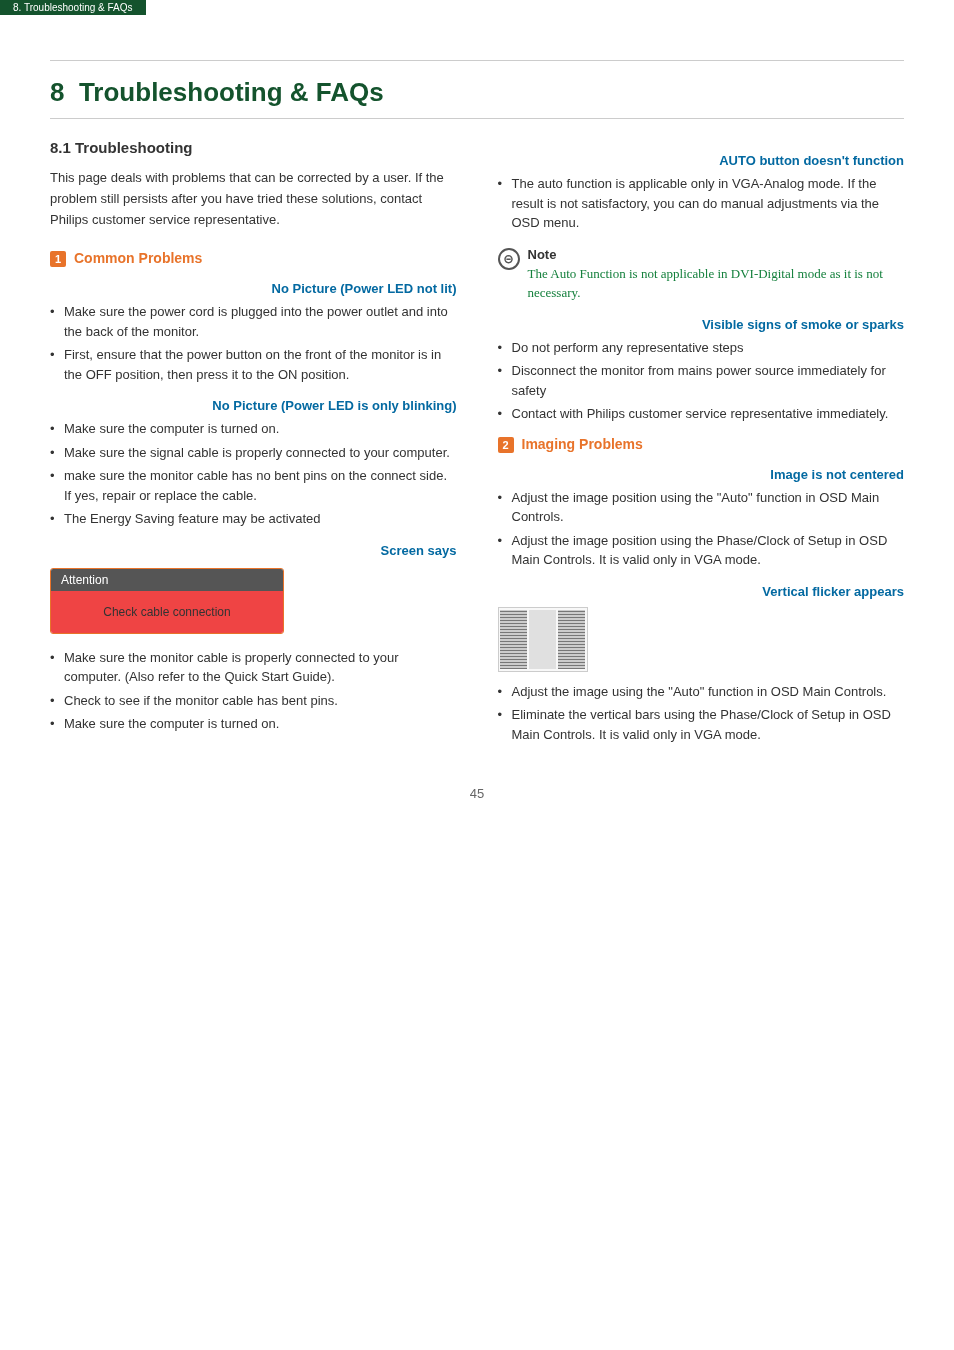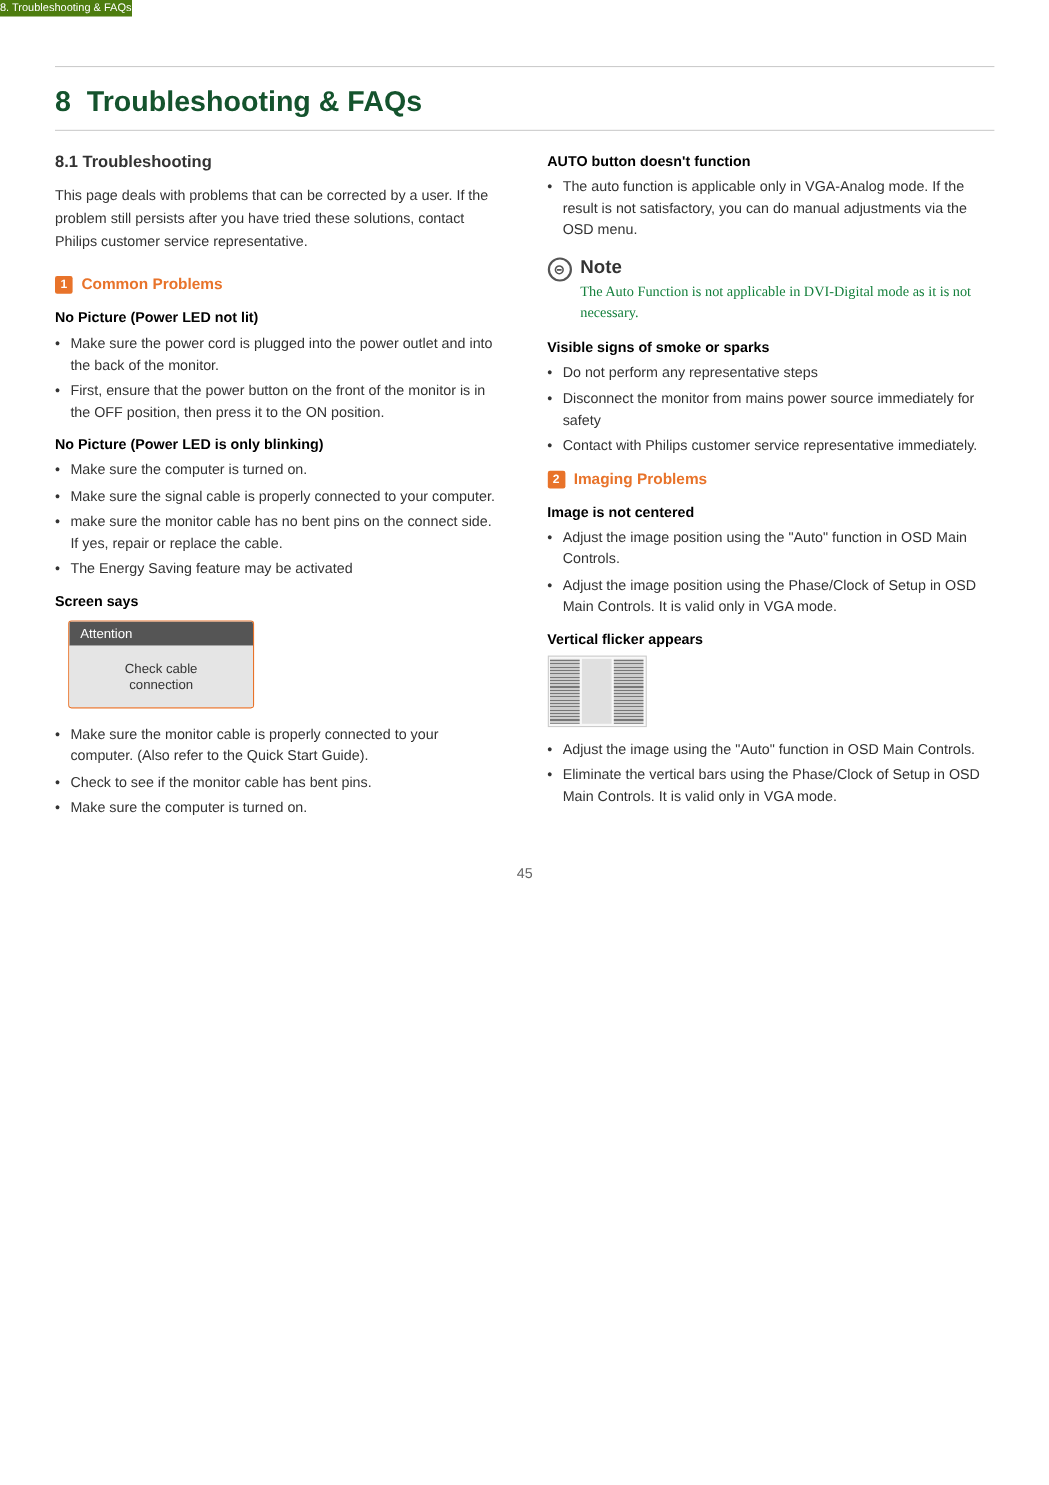--- a/index.html
+++ b/index.html
@@ -6,24 +6,24 @@
     body {
       font-family: Arial, Helvetica, sans-serif;
       font-size: 13px;
       color: #333;
       background: #fff;
       width: 954px;
       min-height: 1350px;
       position: relative;
     }
     .page-tab {
-      background: #4d7c0f;
+      background: #14532d;
       color: #fff;
       font-size: 10px;
-      padding: 2px 0;
+      padding: 2px 13px;
       display: inline-block;
       position: absolute;
       top: 0;
       left: 0;
     }
     .page-content {
       padding: 40px 50px 60px 50px;
       margin-top: 20px;
     }
     .top-rule {
@@ -86,22 +86,24 @@
       margin-top: 1px;
     }
     .numbered-section-title {
       font-size: 14px;
       font-weight: bold;
       color: #e8732a;
     }
     .subsection-title {
       font-size: 13px;
       font-weight: bold;
-      color: #000000;
+      color: #0369a1;
       margin-bottom: 6px;
+      margin-top: 14px;
+      text-align: right;
     }
     .bullet-list {
       list-style: none;
       padding: 0;
       margin: 0 0 12px 0;
     }
     .bullet-list li {
       padding-left: 14px;
       position: relative;
       line-height: 1.5;
@@ -111,31 +113,31 @@
     .bullet-list li::before {
       content: "•";
       position: absolute;
       left: 0;
       top: 0;
     }
     .screen-says-box {
       border: 1.5px solid #e8732a;
       border-radius: 3px;
       overflow: hidden;
-      margin: 10px 0 14px 12px;
-      width: 169px;
+      margin: 10px 0 14px 0;
+      width: 234px;
     }
     .screen-says-header {
       background: #555;
       color: #fff;
       font-size: 12px;
       padding: 4px 10px;
     }
     .screen-says-body {
-      background: #e5e5e5;
+      background: #ef4444;
       padding: 14px 20px;
       font-size: 12px;
       color: #333;
       text-align: center;
     }
     .note-box {
       display: flex;
       align-items: flex-start;
       margin: 14px 0 14px 0;
     }
@@ -148,21 +150,21 @@
       align-items: center;
       justify-content: center;
       font-size: 12px;
       font-weight: bold;
       color: #555;
       flex-shrink: 0;
       margin-right: 8px;
       margin-top: 1px;
     }
     .note-label {
-      font-size: 17px;
+      font-size: 13px;
       font-weight: bold;
       color: #333;
       margin-bottom: 2px;
     }
     .note-text {
       font-size: 13px;
       color: #15803d;
       line-height: 1.5;
       font-family: Liberation Serif, serif;
     }

